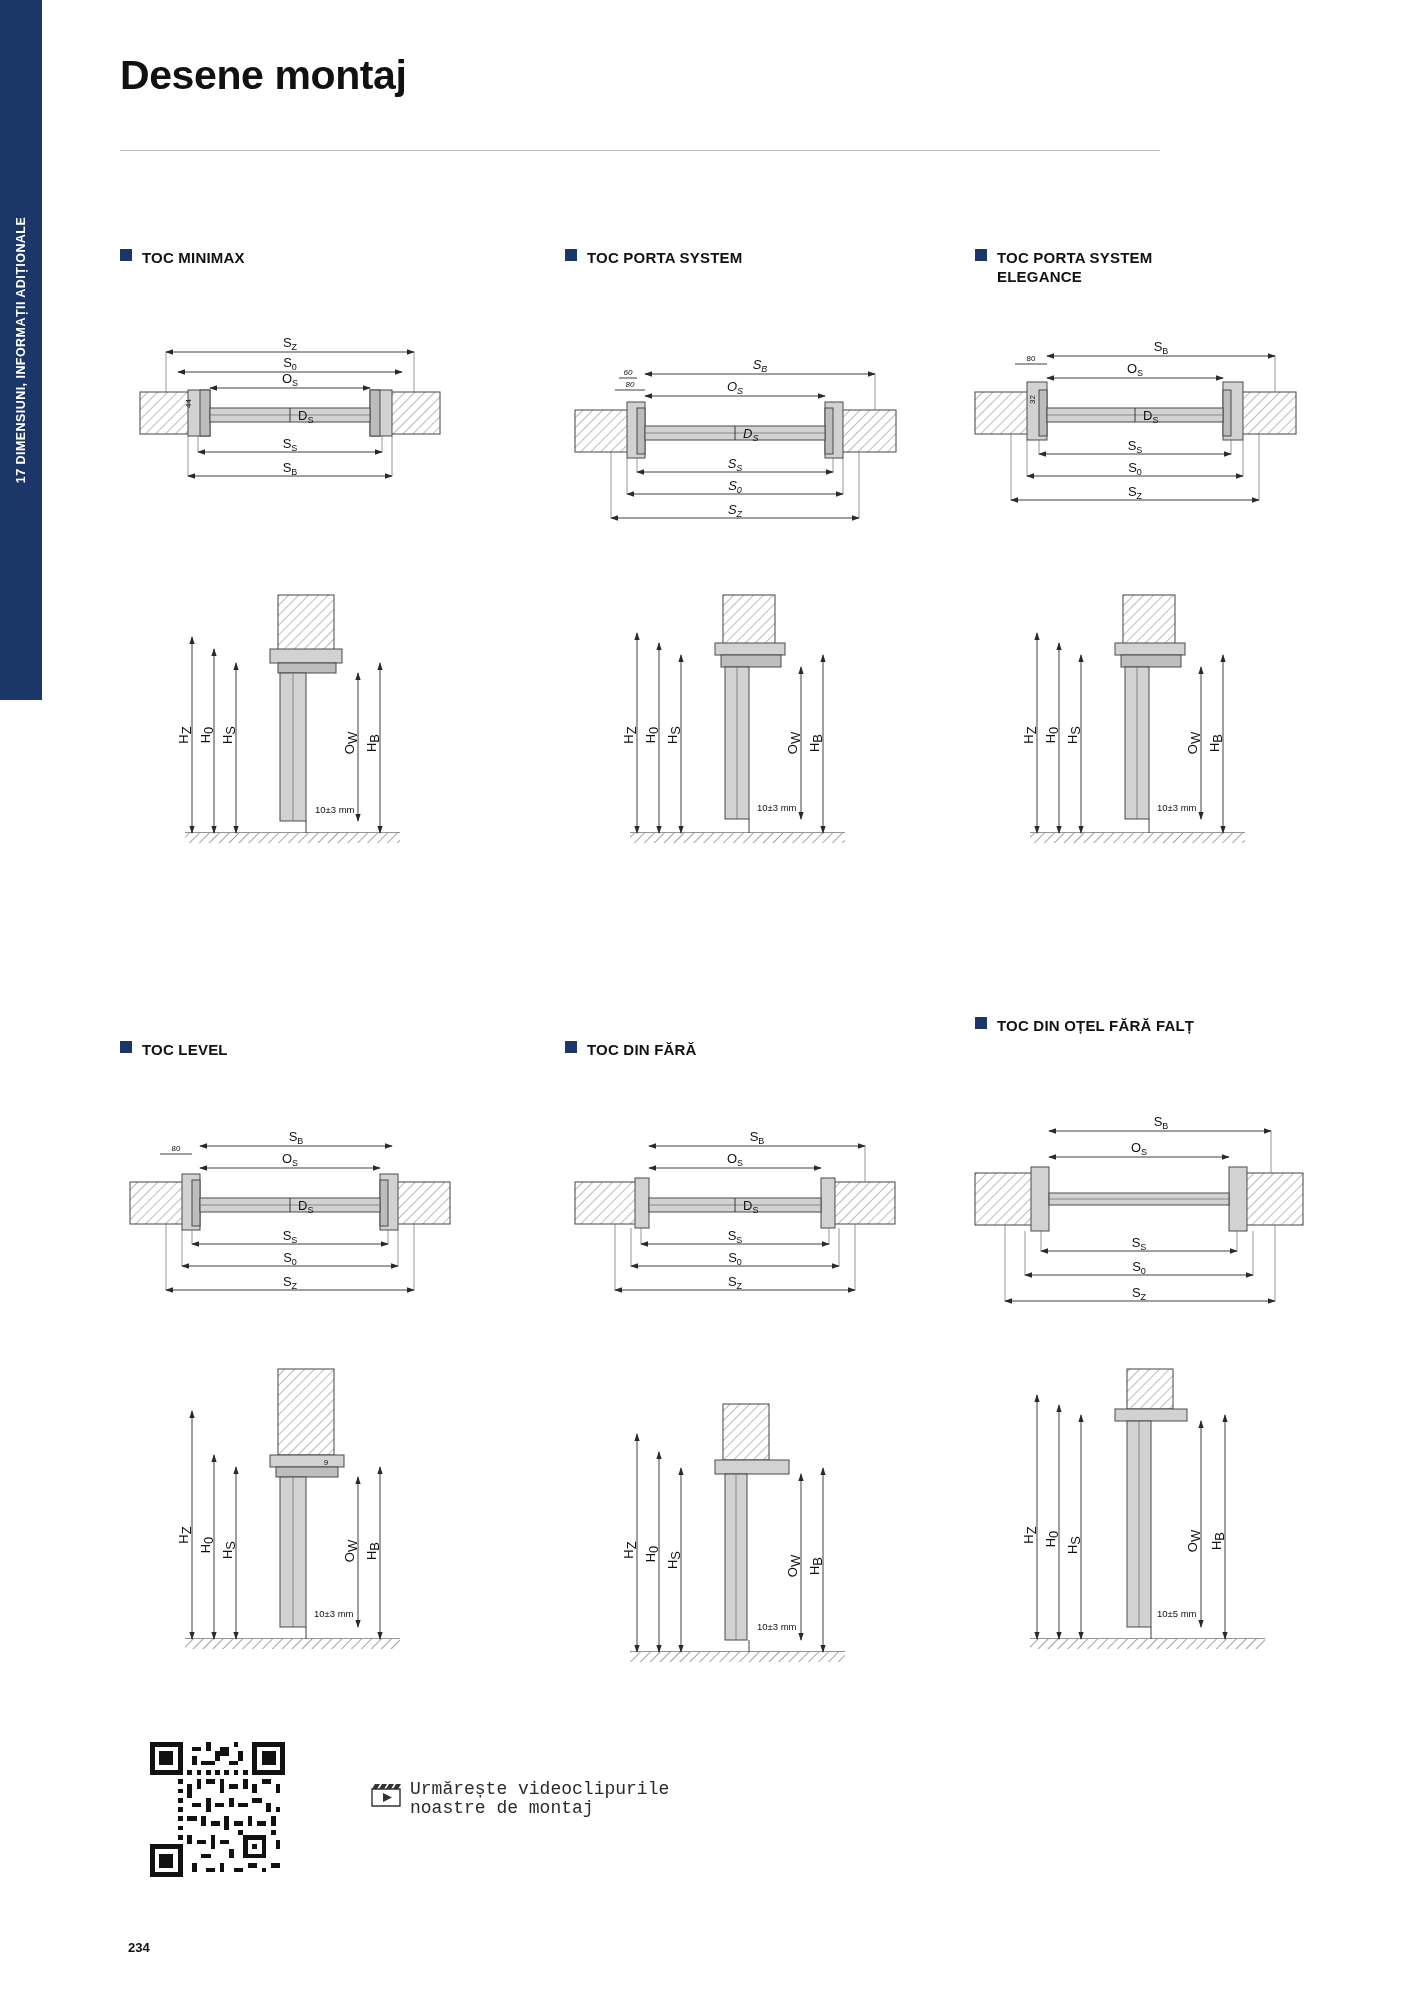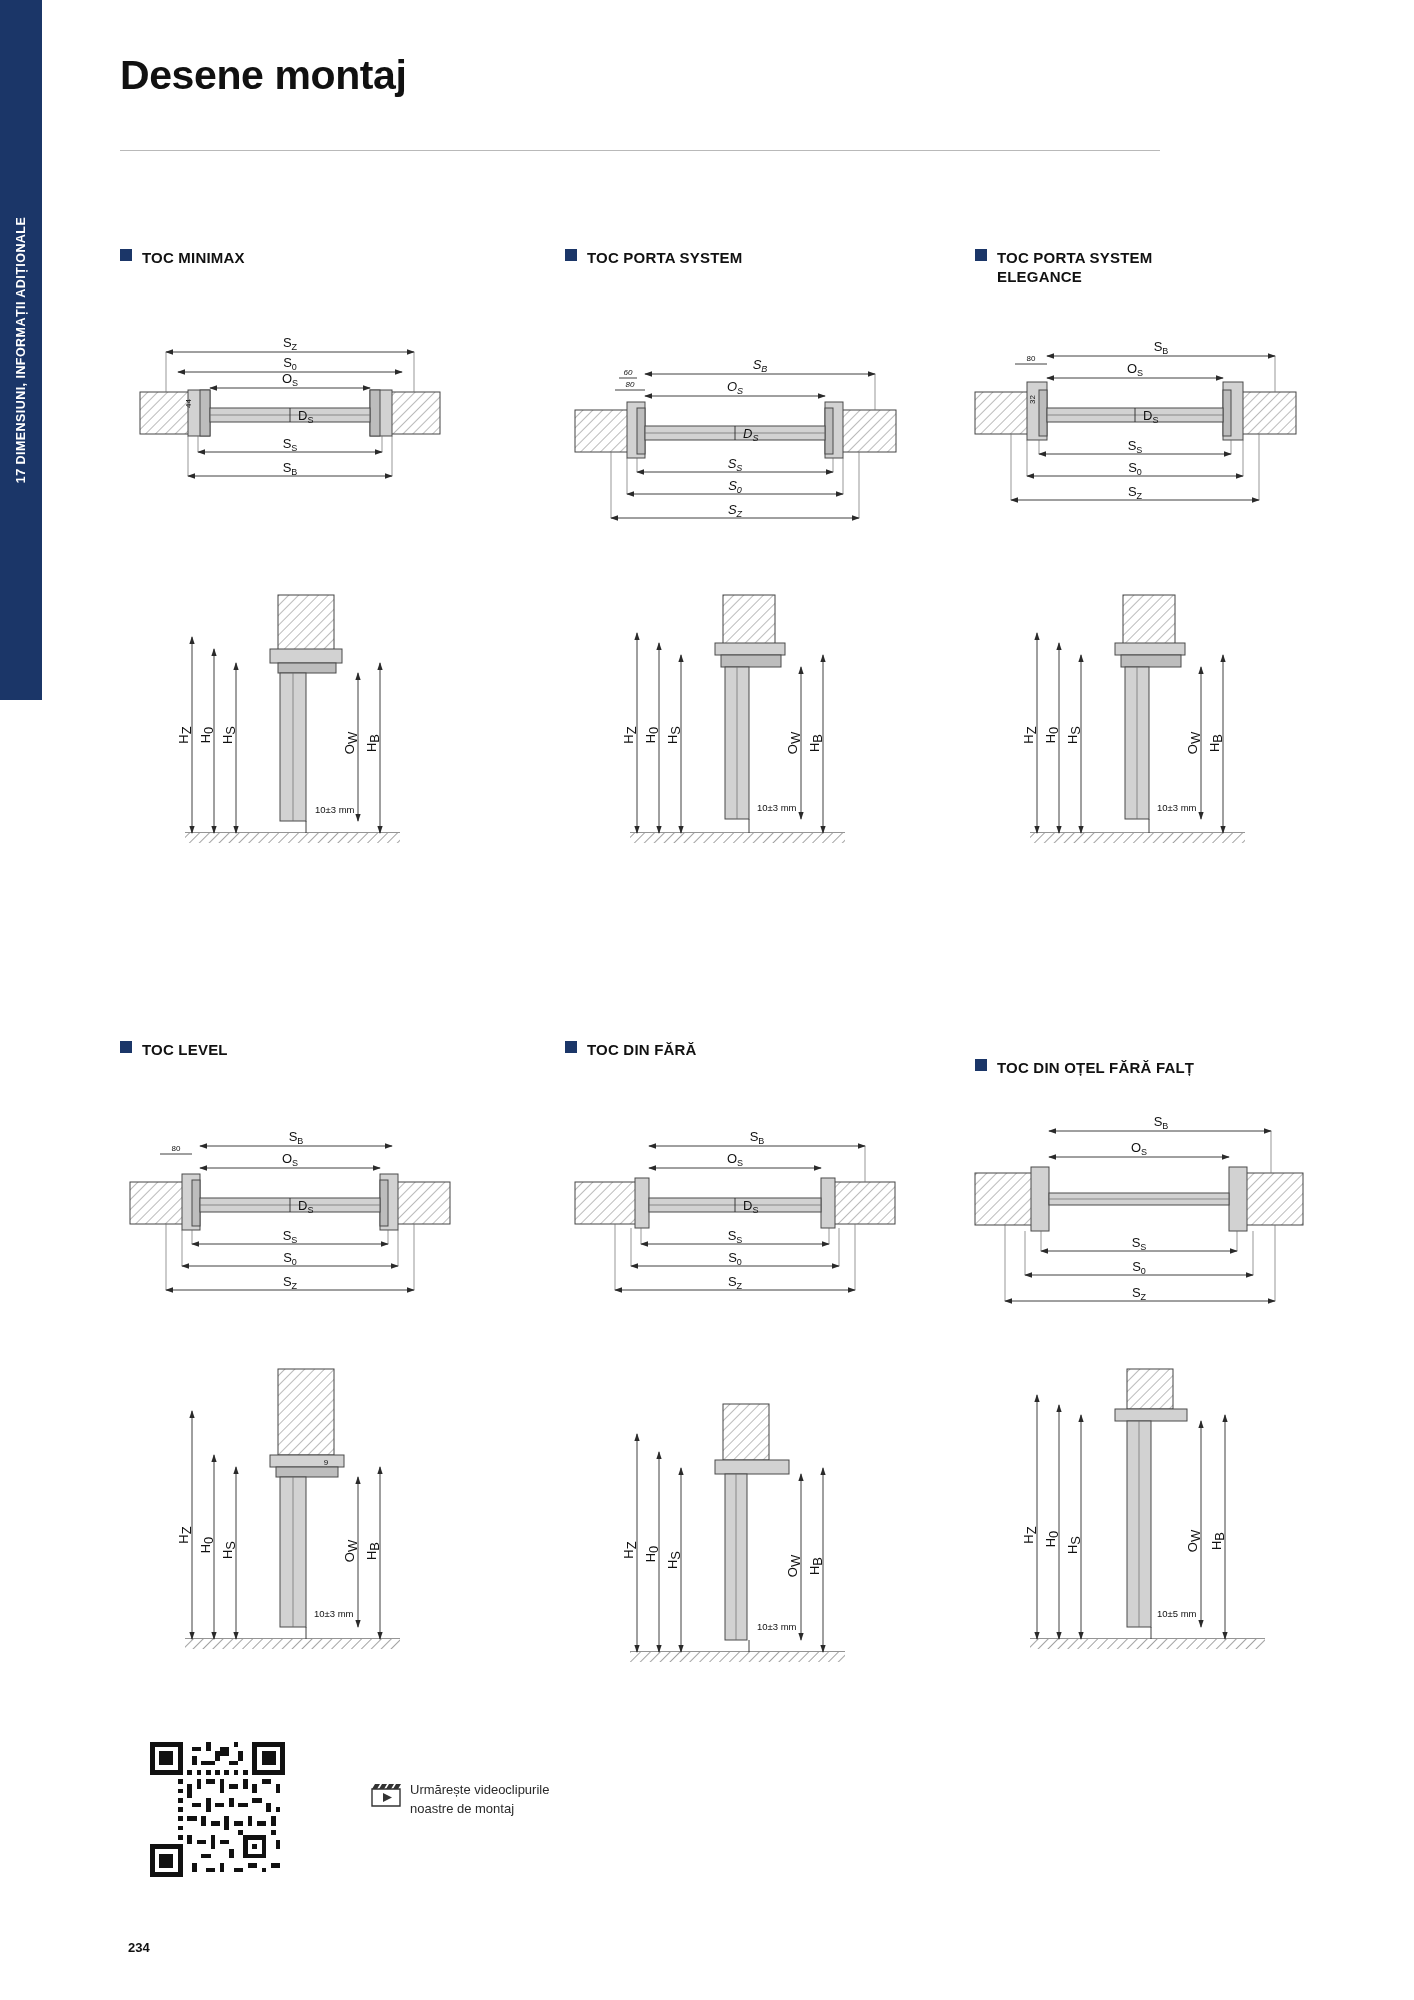--- a/index.html
+++ b/index.html
@@ -38,21 +38,21 @@
   .ln{stroke:#2a2a2a;stroke-width:1;fill:none;}
   .dim{stroke:#2a2a2a;stroke-width:.9;fill:none;}
   .thin{stroke:#6a6a6a;stroke-width:.7;fill:none;}
   text{font-family:"Liberation Sans", sans-serif;fill:#111;}
   .dimtxt{font-size:13px;}
   .dimtxt .sub{font-size:9px;}
   .tiny{font-size:8px;}
   .small{font-size:9.5px;}
   .vtxt{font-size:13px;}
   .qr{position:absolute;left:30px;top:1742px;width:135px;height:135px;}
-  .video-cap{position:absolute;left:290px;top:1780px;font-size:13px;color:#2a2a2a;line-height:19px;}
+  .video-cap{position:absolute;left:290px;top:1780px;font-size:18px;color:#2a2a2a;line-height:19px;font-family:Liberation Mono, monospace;}
   .video-ico{position:absolute;left:250px;top:1782px;width:32px;height:26px;}
   .pageno{position:absolute;left:8px;top:1940px;font-size:13px;font-weight:bold;color:#111;}
 </style>
 </head>
 <body>
 
 <div class="side-tab">
   <div class="vtext">17  DIMENSIUNI, INFORMAȚII ADIȚIONALE</div>
 </div>
 
@@ -70,21 +70,21 @@
   <div class="sec-head" style="left:855px;top:248px;">
     <span class="sq"></span><span class="lbl"><span>TOC PORTA SYSTEM</span><br><span>ELEGANCE</span></span>
   </div>
 
   <div class="sec-head" style="left:0px;top:1040px;">
     <span class="sq"></span><span class="lbl">TOC  LEVEL</span>
   </div>
   <div class="sec-head" style="left:445px;top:1040px;">
     <span class="sq"></span><span class="lbl">TOC DIN FĂRĂ</span>
   </div>
-  <div class="sec-head" style="left:855px;top:1058px;">
+  <div class="sec-head" style="left:855px;top:1016px;">
     <span class="sq"></span><span class="lbl">TOC DIN OȚEL FĂRĂ FALȚ</span>
   </div>
 
   <svg width="0" height="0" style="position:absolute" aria-hidden="true">
     <defs>
       <pattern id="hatch45" width="7" height="7" patternUnits="userSpaceOnUse" patternTransform="rotate(45)">
         <rect width="7" height="7" fill="#ffffff"></rect>
         <line x1="0" y1="0" x2="0" y2="7" stroke="#555" stroke-width="0.8"></line>
       </pattern>
       <pattern id="hatchGround" width="7" height="7" patternUnits="userSpaceOnUse" patternTransform="rotate(45)">

